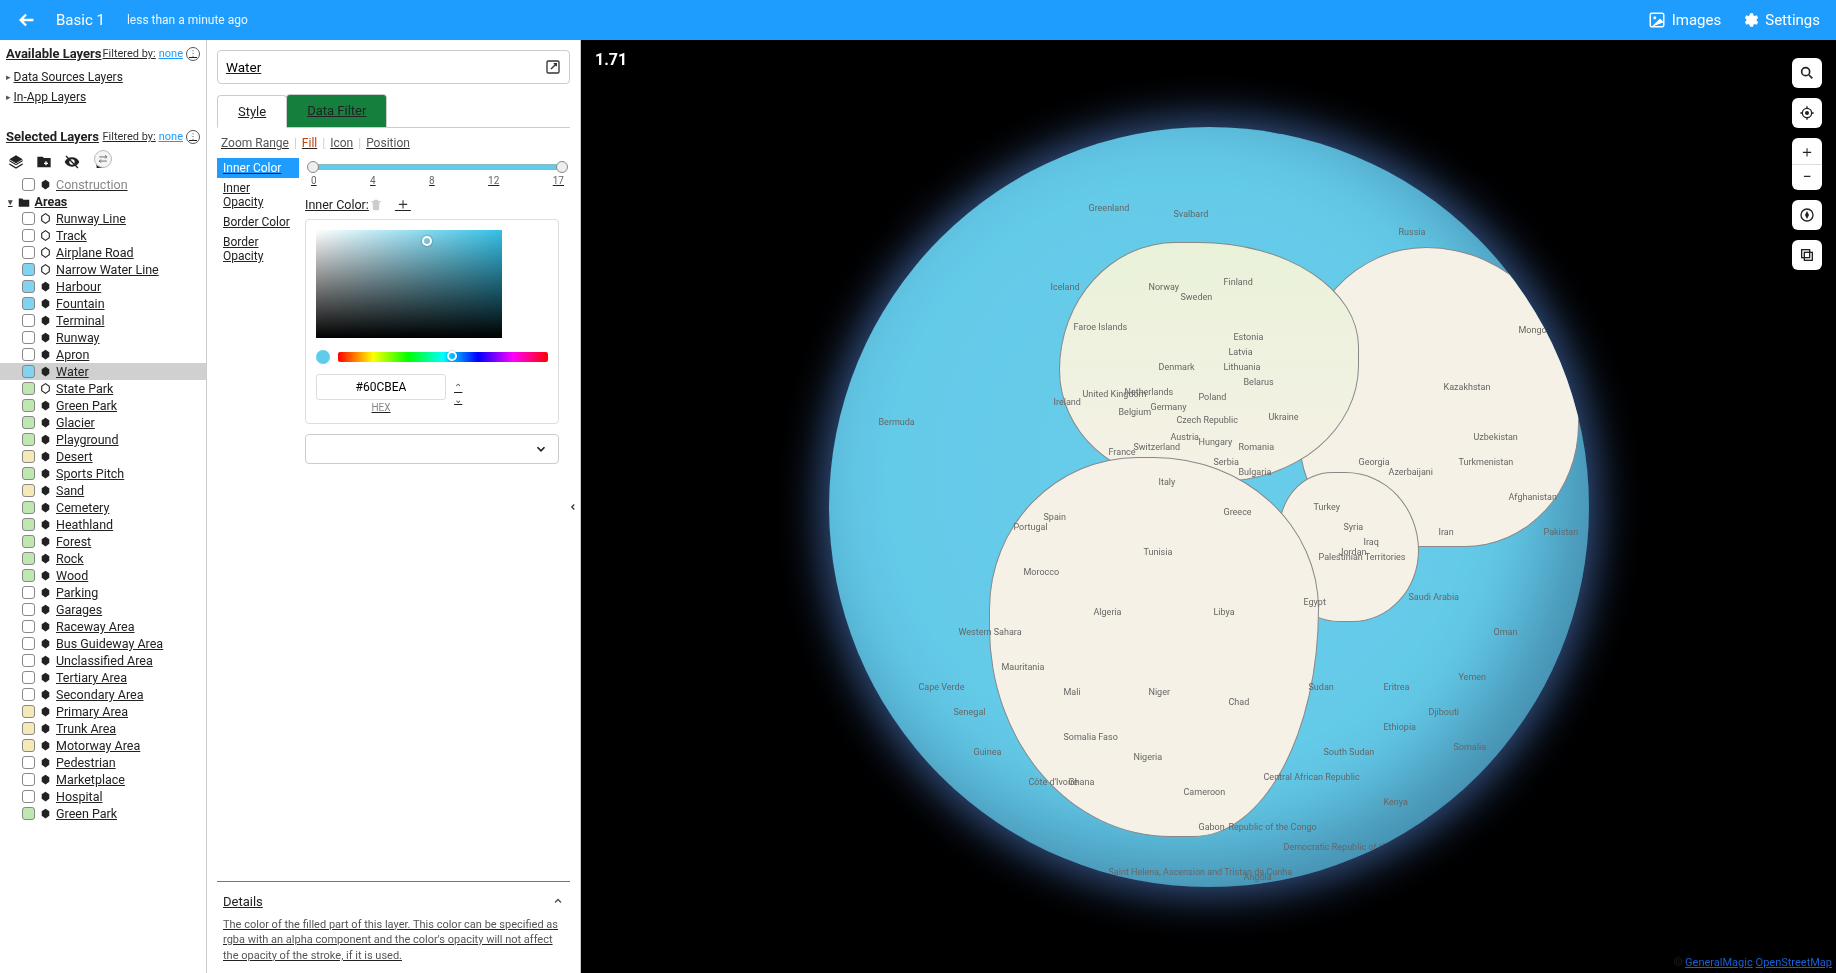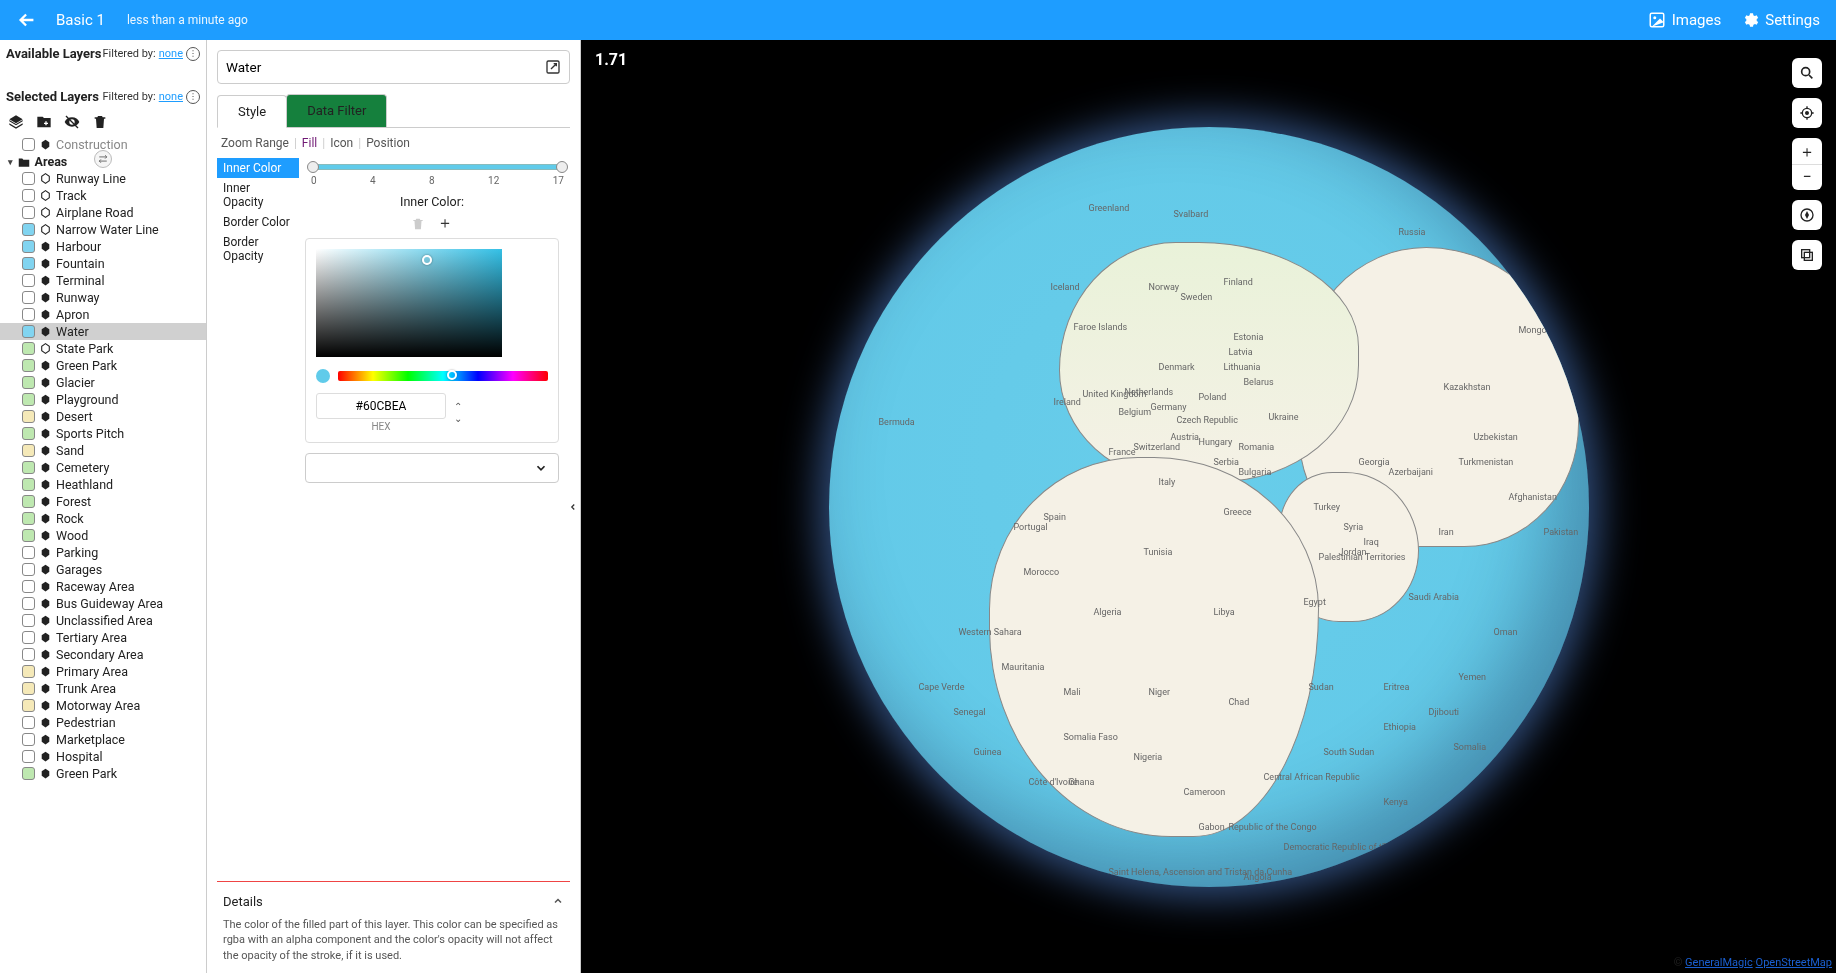--- a/index.html
+++ b/index.html
@@ -8,21 +8,21 @@
 
 
 .header { background: #1E9DFF; height: 40px; display: flex; align-items: center; padding: 0 16px; color: #fff; flex-shrink: 0; }
 .header .back { display: inline-flex; margin-right: 18px; cursor: pointer; }
 .header .title { font-size: 15px; margin-right: 22px; }
 .header .timestamp { font-size: 12px; opacity: 0.9; }
 .header .spacer { flex: 1; }
 .header .hdr-btn { display: inline-flex; align-items: center; gap: 6px; margin-left: 20px; font-size: 15px; cursor: pointer; }
 
 
-.main { flex: 1; display: flex; min-height: 0; }
+.main { flex: 1; display: flex; min-height: 0; text-decoration: underline; }
 .left-col { width: 207px; display: flex; flex-direction: column; border-right: 1px solid #ccc; background: #fff; position: relative; }
 .mid-col { width: 374px; background: #fff; border-right: 1px solid #ccc; display: flex; flex-direction: column; padding: 10px 10px 0 10px; position: relative; }
 .map-col { flex: 1; background: #000; position: relative; }
 
 
 .panel-head { display: flex; align-items: center; justify-content: space-between; padding: 6px 6px; font-weight: bold; font-size: 13px; }
 .filter-badge { font-weight: normal; font-size: 11px; color: #333; display: inline-flex; align-items: center; gap: 3px; }
 .filter-badge .link { color: #1E9DFF; text-decoration: underline; cursor: pointer; }
 .filter-icon { width: 14px; height: 14px; border: 1px solid #555; border-radius: 50%; display: inline-flex; align-items: center; justify-content: center; font-size: 8px; }
 
@@ -52,21 +52,21 @@
 .search-box { border: 1px solid #ccc; border-radius: 4px; height: 34px; display: flex; align-items: center; padding: 0 8px; }
 .search-box input { border: none; outline: none; flex: 1; font-size: 13.5px; }
 .search-box .open-icon { cursor: pointer; }
 
 .tabs { display: flex; margin-top: 10px; border-bottom: 1px solid #ccc; }
 .tab { padding: 8px 20px; border: 1px solid #ccc; border-bottom: none; border-radius: 4px 4px 0 0; cursor: pointer; background: #15803d; font-size: 13px; margin-right: -1px; }
 .tab.active { border-bottom: 1px solid #fff; background: #fff; position: relative; top: 1px; }
 
 .subtabs { display: flex; gap: 5px; align-items: flex-end; padding: 8px 4px; font-size: 12px; }
 .subtabs .st { color: #555; cursor: pointer; }
-.subtabs .st.active { color: #701a75; }
+.subtabs .st.active { color: #c2410c; }
 .subtabs .sep { color: #ccc; }
 
 .style-body { display: flex; gap: 0; }
 .style-left { width: 82px; font-size: 12px; flex-shrink: 0; }
 .style-left .opt { padding: 3px 6px; cursor: pointer; }
 .style-left .opt.active { background: #1E9DFF; color: #fff; }
 .style-right { flex: 1; padding-left: 6px; }
 
 .range-slider { height: 14px; position: relative; margin: 2px 6px 0 6px; }
 .range-slider .track { position: absolute; left: 0; right: 0; top: 4px; height: 6px; background: #60CBEA; border-radius: 3px; border: 1px solid #8bb; }
@@ -152,20 +152,24 @@
 
   <div class="left-col">
     <div class="panel-head">
       <span>Available Layers</span>
       <span class="filter-badge">
         <span>Filtered by:</span>
         <span class="link">none</span>
         <span class="filter-icon">⋮</span>
       </span>
     </div>
+    <div class="avail-layers" id="avail-layers">
+        <div class="item">Data Sources Layers</div>
+        <div class="item">In-App Layers</div>
+      </div>
 
     <div class="sep-knob">
       <svg width="10" height="10" viewBox="0 0 24 24" fill="none" stroke="#555" stroke-width="2">
           <path d="M17 3l4 4-4 4M7 21l-4-4 4-4M21 7H3M3 17h18"></path>
         </svg>
     </div>
 
     <div class="panel-head" style="margin-top:16px">
       <span>Selected Layers</span>
       <span class="filter-badge">
@@ -583,21 +587,21 @@
           <div class="handle h2"></div>
         </div>
         <div class="tick-row" id="tick-row">
             <span>0</span>
             <span>4</span>
             <span>8</span>
             <span>12</span>
             <span>17</span>
           </div>
 
-        <div style="display:flex; align-items:center; justify-content:space-between; width:254px;flex-direction:column;">
+        <div style="display:flex; align-items:center; width:254px;">
           <div class="picker-label">Inner Color:</div>
           <div class="picker-head">
             <span style="color:#ccc">
               <svg width="14" height="14" viewBox="0 0 24 24" fill="#ccc">
                   <path d="M6 7h12l-1 14H7L6 7zm3-4h6l1 2h4v2H4V5h4l1-2z"></path>
                 </svg>
             </span>
             <span style="font-size:16px;color:#333">＋</span>
           </div>
         </div>

